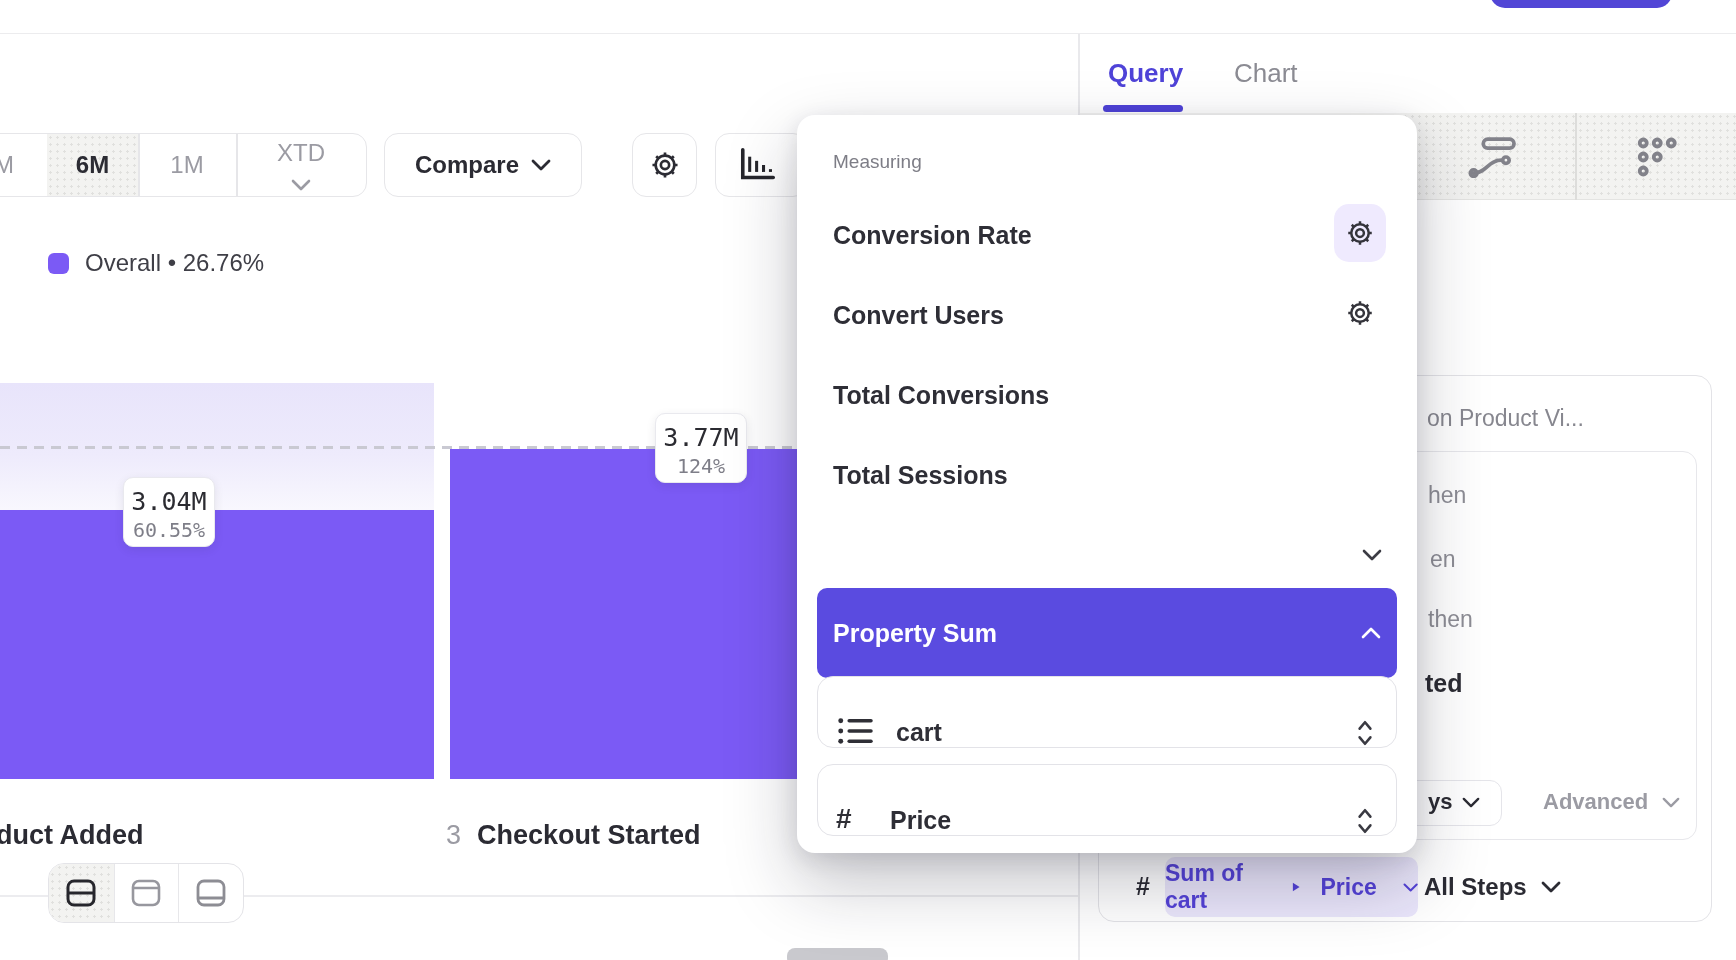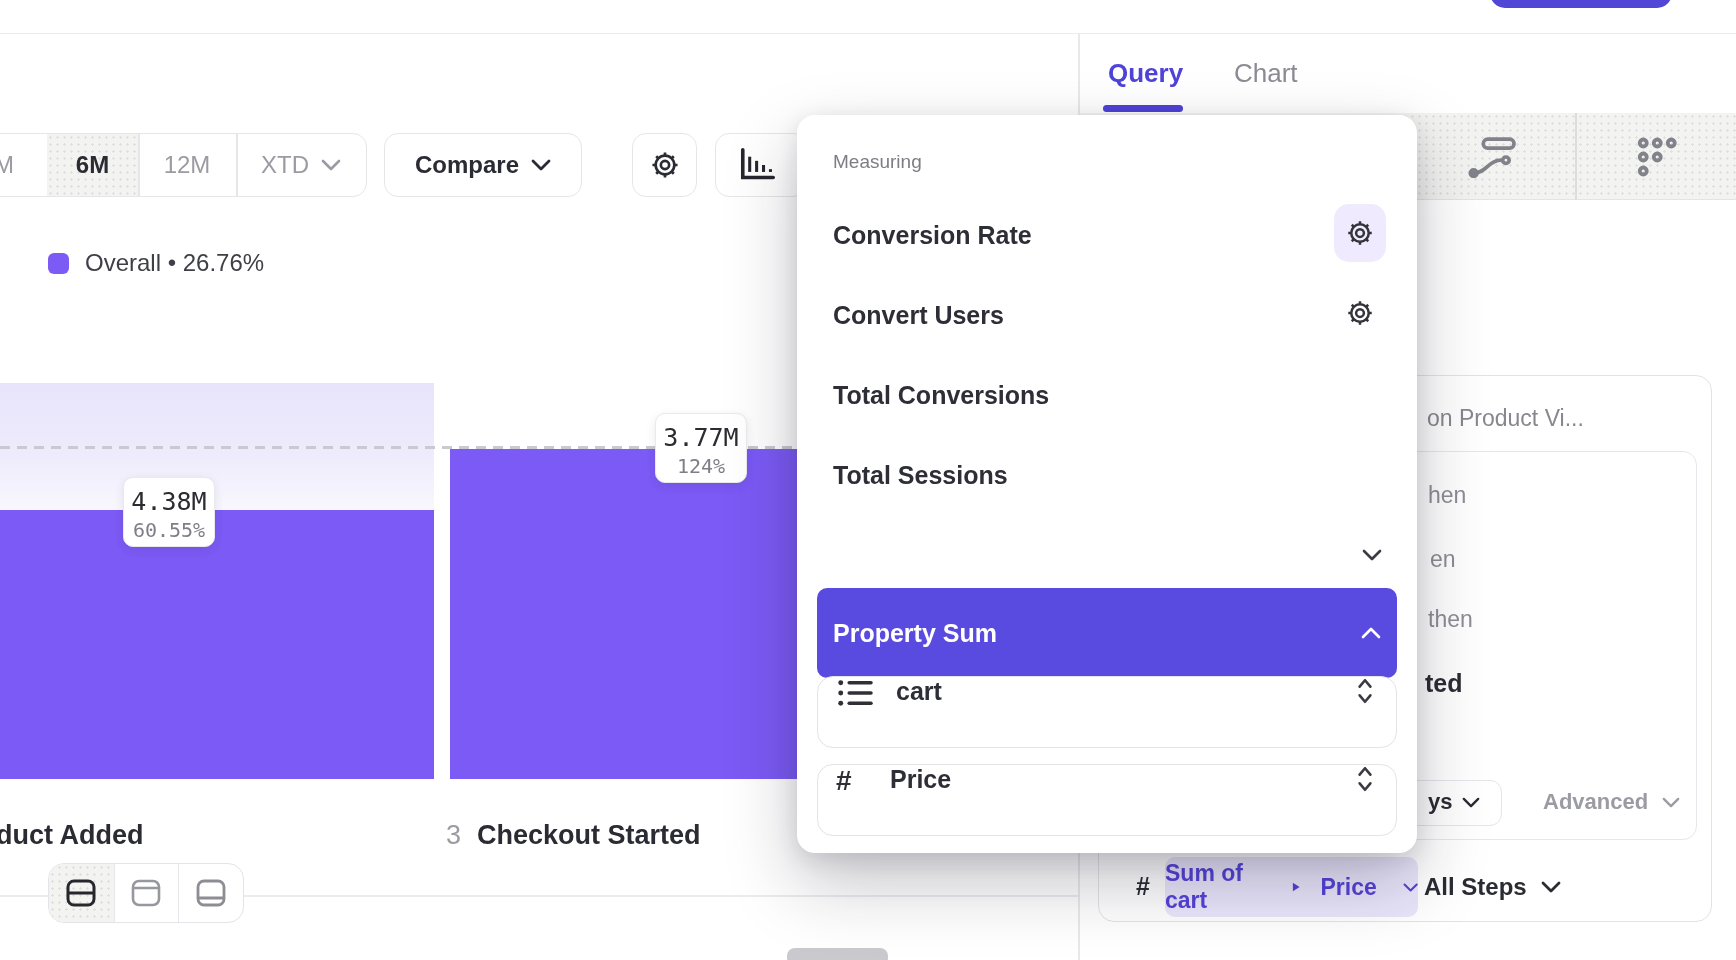--- a/index.html
+++ b/index.html
@@ -71,38 +71,38 @@
               box-shadow:0 30px 70px rgba(25,25,45,.25), 0 6px 22px rgba(25,25,45,.12); z-index:50; }
   .dd-title { position:absolute; left:36px; top:36px; font-size:19px; color:#7d7d86; font-weight:400; }
   .dd-item { position:absolute; left:36px; height:36px; display:flex; align-items:center;
              font-size:25px; font-weight:700; color:#2e2e36; }
   .gear-btn { position:absolute; left:537px; width:52px; height:58px; border-radius:15px;
               display:flex; align-items:center; justify-content:center; }
   .dd-chevron { position:absolute; left:563px; width:24px; display:flex; justify-content:center; }
   .dd-pill { position:absolute; left:20px; top:473px; width:580px; height:90px; background:#5a4be0;
              border-radius:10px; display:flex; align-items:center; color:#fff; font-size:25px; font-weight:700; padding:0 16px 0 16px; }
   .dd-select { position:absolute; left:20px; width:580px; height:72px; border:1.5px solid #e3e3e8;
-               border-radius:16px; background:#fff; display:flex; align-items:flex-start; padding:0 22px 0 18px; }
+               border-radius:16px; background:#fff; display:flex; align-items:flex-end; padding:0 22px 0 18px; }
   .dd-select .lbl { font-size:25px; font-weight:700; color:#2e2e36; margin-left:22px; }
   .spacer { flex:1; }
 </style>
 </head>
 <body>
 
 <div id="app">
 
   <div class="abs" style="left:0;top:34px;width:1078px;height:926px;background:#fff;">
 
     <div class="abs bar1-grad"></div>
     <div class="abs bar1-solid" style="top:476px;"></div>
     <div class="abs bar2-solid" style="top:415px;"></div>
     <div class="abs dash-line" style="top:412px;"></div>
 
     <div class="abs value-card" style="left:123px;top:443px;width:92px;height:70px;">
-      <div class="vc-value">4.38M</div>
+      <div class="vc-value">3.04M</div>
       <div class="vc-pct">60.55%</div>
     </div>
     <div class="abs value-card" style="left:655px;top:379px;width:92px;height:70px;">
       <div class="vc-value">3.77M</div>
       <div class="vc-pct">124%</div>
     </div>
 
     <div class="abs step-row txt-dark" style="left:-4px;top:782px;">
       <span>duct Added</span>
     </div>
@@ -145,24 +145,24 @@
   <div class="abs range-group">
     <div class="range-seg txt-gray" style="left:0;width:86px;">
       <span>M</span>
     </div>
     <div class="seg-divider" style="left:86px;"></div>
     <div class="range-seg dotted txt-dark w600" style="left:86px;width:91px;">
       <span>6M</span>
     </div>
     <div class="seg-divider" style="left:177px;"></div>
     <div class="range-seg txt-gray" style="left:177px;width:98px;">
-      <span>12M</span>
+      <span>1M</span>
     </div>
     <div class="seg-divider" style="left:275px;"></div>
-    <div class="range-seg txt-gray" style="left:275px;width:130px;gap:12px;">
+    <div class="range-seg txt-gray" style="left:275px;width:130px;gap:12px;flex-direction:column;">
       <span>XTD</span>
       <svg width="20" height="12" viewBox="0 0 20 12" fill="none" stroke="#9b9ba3" stroke-width="2.6" stroke-linecap="round" stroke-linejoin="round">
           <polyline points="2,2 10,10 18,2"></polyline>
         </svg>
     </div>
   </div>
 
   <div class="abs btn-outline compare-btn txt-dark w600">
     <span>Compare</span>
     <svg width="20" height="12" viewBox="0 0 20 12" fill="none" stroke="#2b2b33" stroke-width="2.8" stroke-linecap="round" stroke-linejoin="round">

